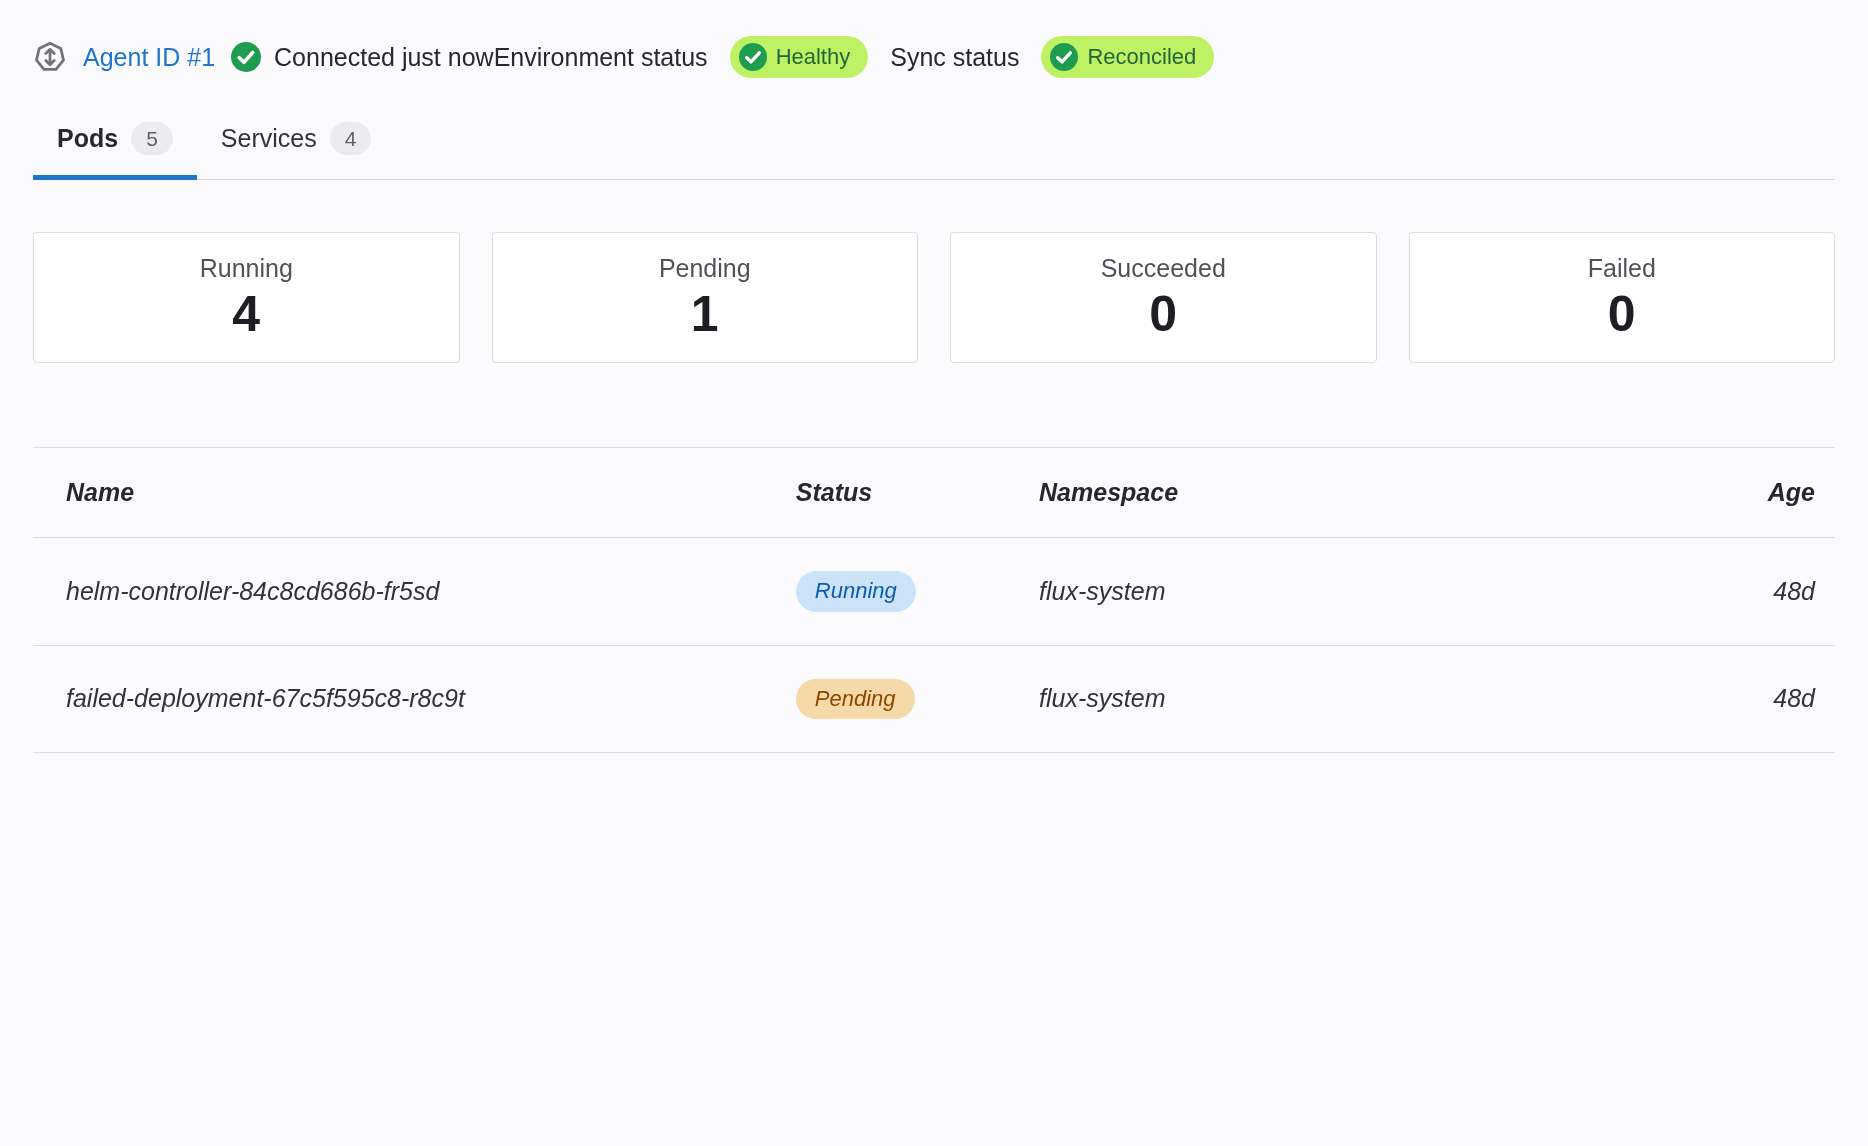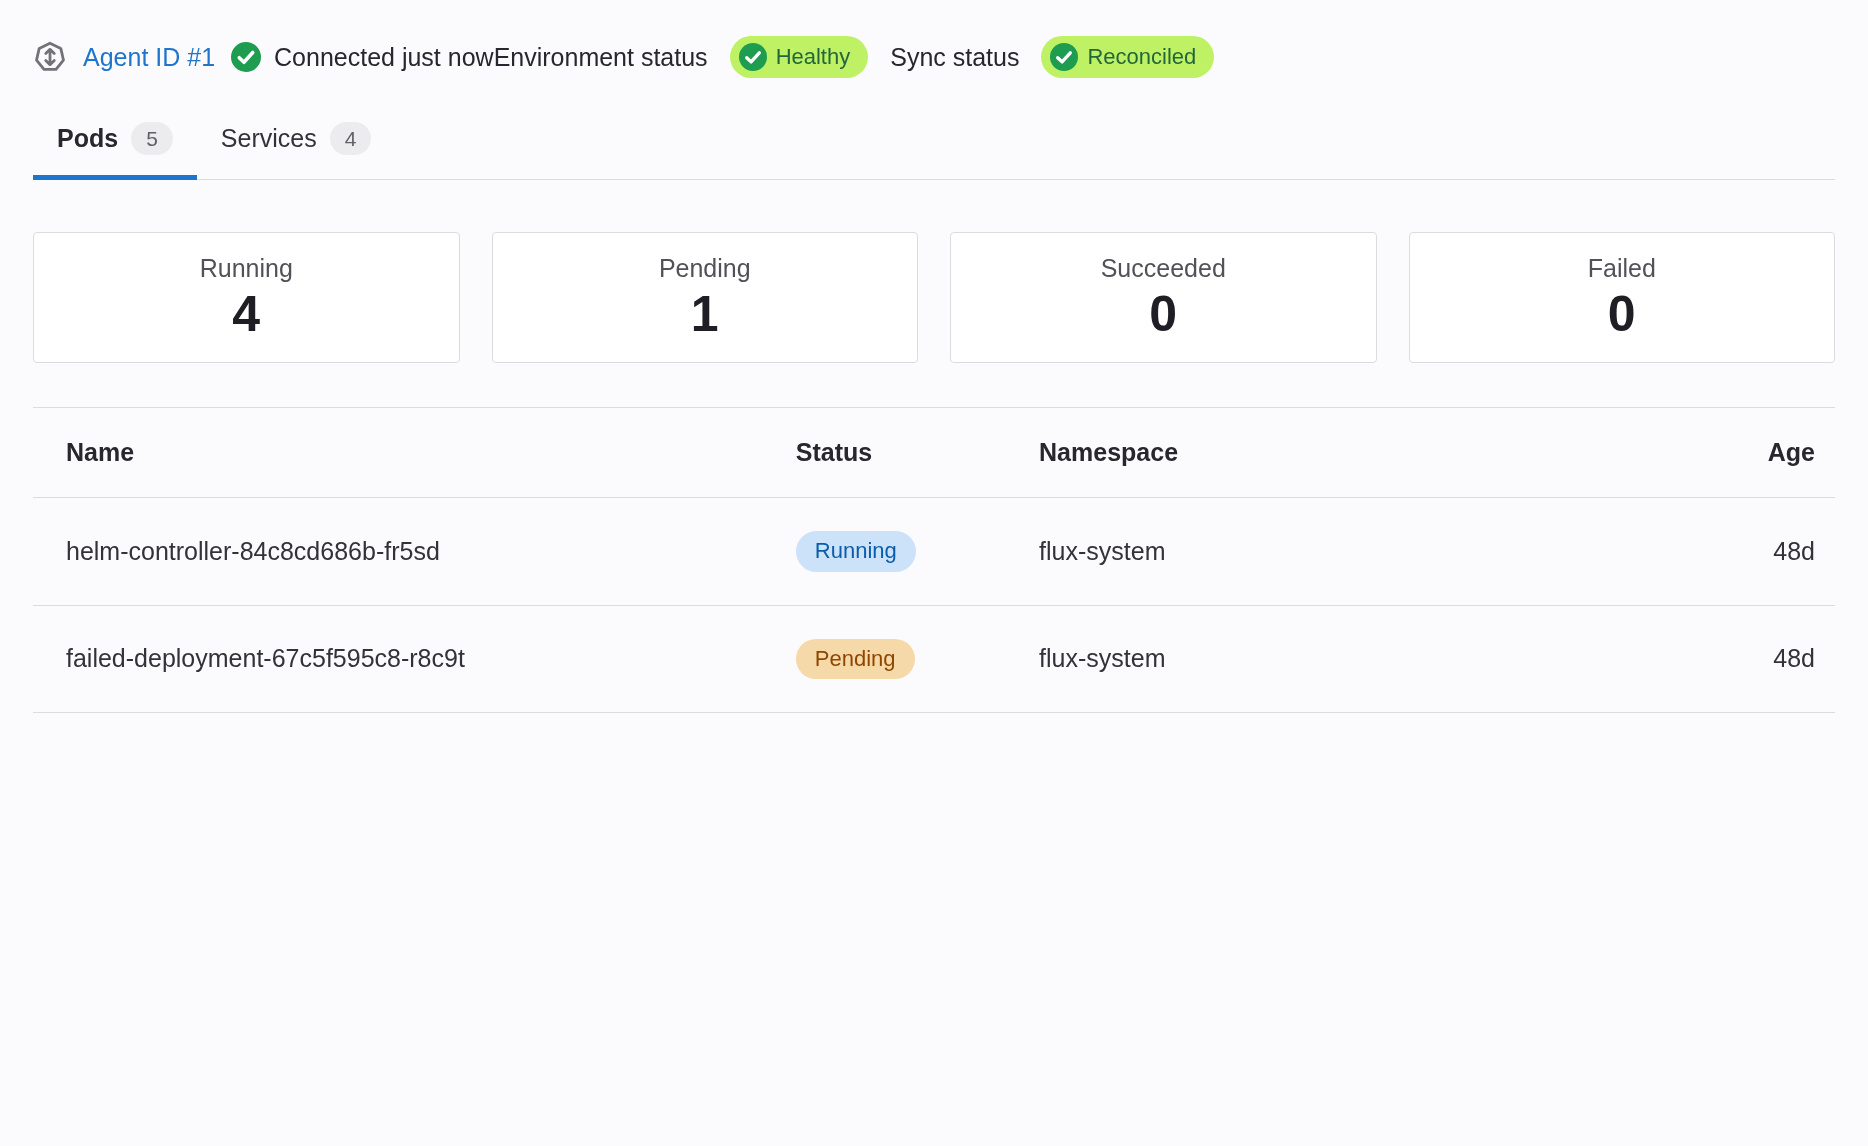--- a/index.html
+++ b/index.html
@@ -98,21 +98,21 @@
     display: flex;
     flex-direction: column;
     align-items: center;
     justify-content: center;
     gap: 4px;
   }
   .card-label { font-size: 25px; color: #535158; }
   .card-value { font-size: 50px; font-weight: bold; color: #1f1e24; line-height: 1.1; }
 
   
-  .table-wrap { margin-top: 44px; }
+  .table-wrap { margin-top: 84px; font-style: italic; }
   table {
     width: 100%;
     border-collapse: collapse;
     table-layout: fixed;
   }
   thead th {
     font-size: 25px;
     font-weight: bold;
     color: #28272d;
     text-align: left;

